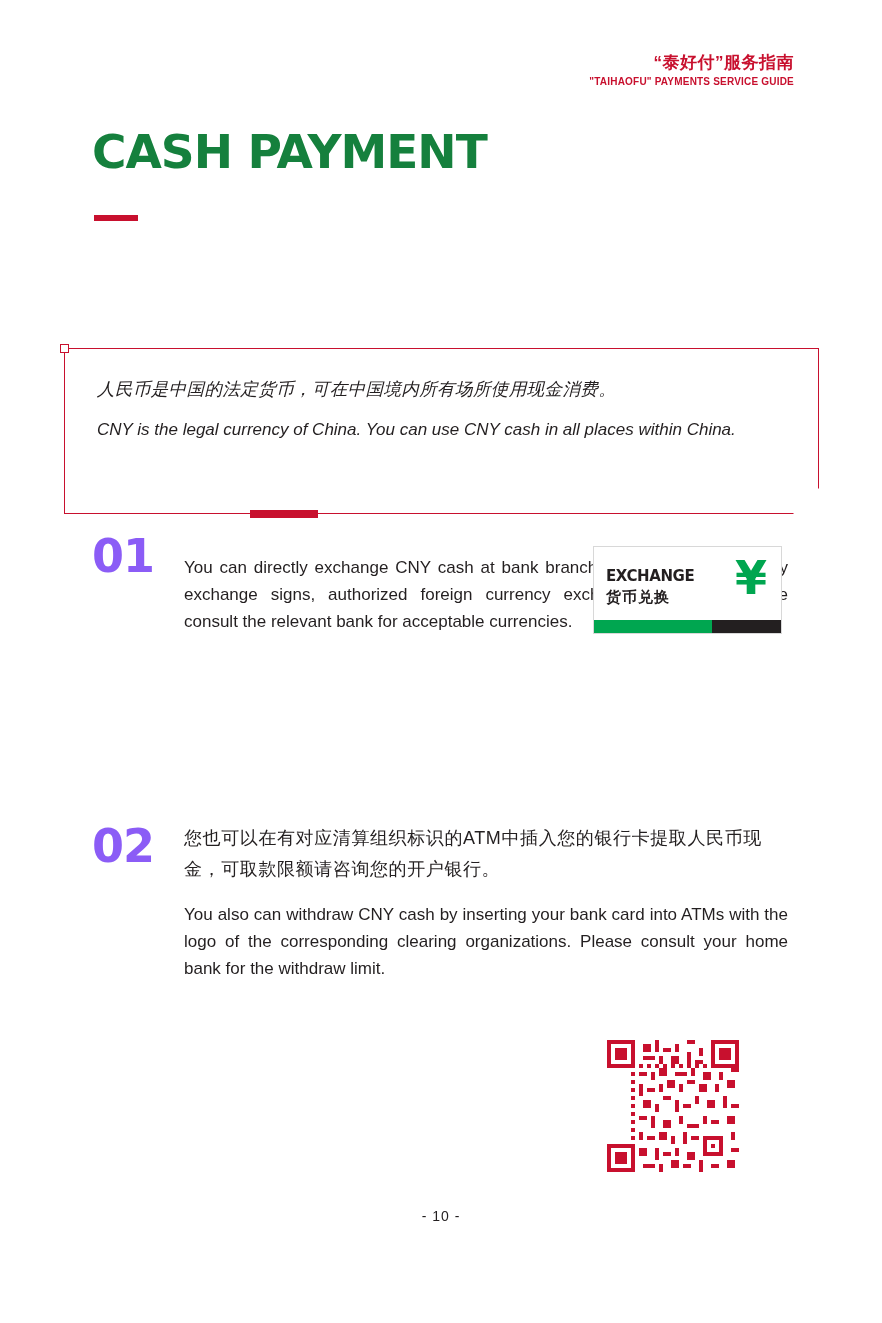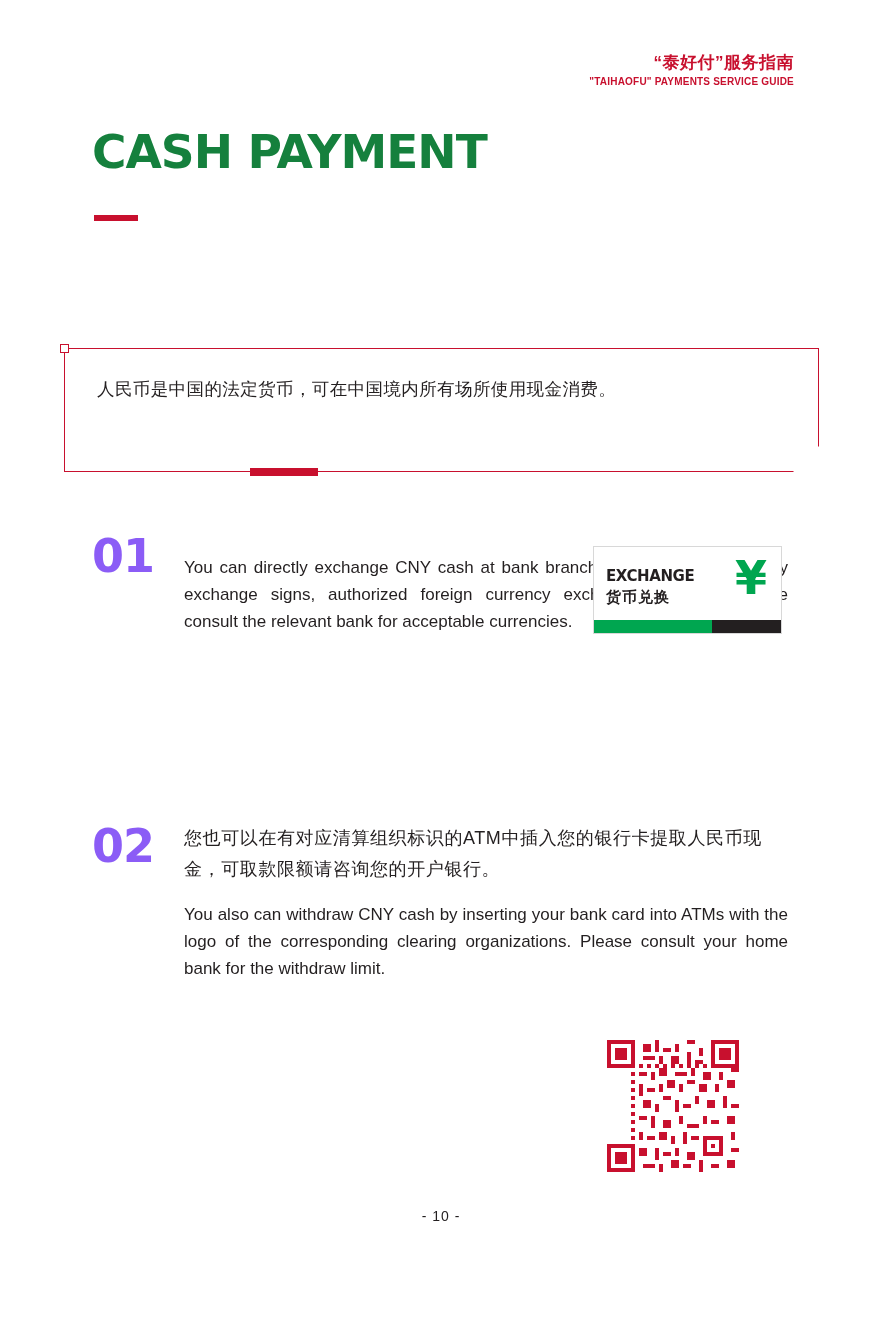--- a/index.html
+++ b/index.html
@@ -77,21 +77,22 @@
     letter-spacing: 3px;
     line-height: 1.2;
   }
 
   
   .intro-box {
     position: absolute;
     top: 348px;
     left: 64px;
     width: 755px;
-    height: 124px;
+    height: 166px;
+    font-style: italic;
   }
   .intro-frame {
     position: absolute;
     inset: 0;
     border: 1.5px solid #c8102e;
     box-sizing: border-box;
     clip-path: polygon(0 0, 100% 0, 100% calc(100% - 26px), calc(100% - 26px) 100%, 0 100%);
   }
   .intro-corner-sq {
     position: absolute;
@@ -290,20 +291,21 @@
 
   <div class="title-en">CASH PAYMENT</div>
   <div class="title-rule"></div>
 
   <div class="intro-box">
     <div class="intro-frame"></div>
     <div class="intro-corner-sq"></div>
     <div class="intro-bottom-bar"></div>
     <div class="intro-text">
       <div class="intro-cn">人民币是中国的法定货币，可在中国境内所有场所使用现金消费。</div>
+      <div class="intro-en">CNY is the legal currency of China. You can use CNY cash in all places within China.</div>
     </div>
   </div>
 
   <div class="item" id="item-01">
     <div class="item-num">01</div>
     <div class="item-body">
       <div class="item-en">You can directly exchange CNY cash at bank branches marked with currency exchange signs, authorized foreign currency exchange agencies. Please consult the relevant bank for acceptable currencies.</div>
     </div>
   </div>
 

